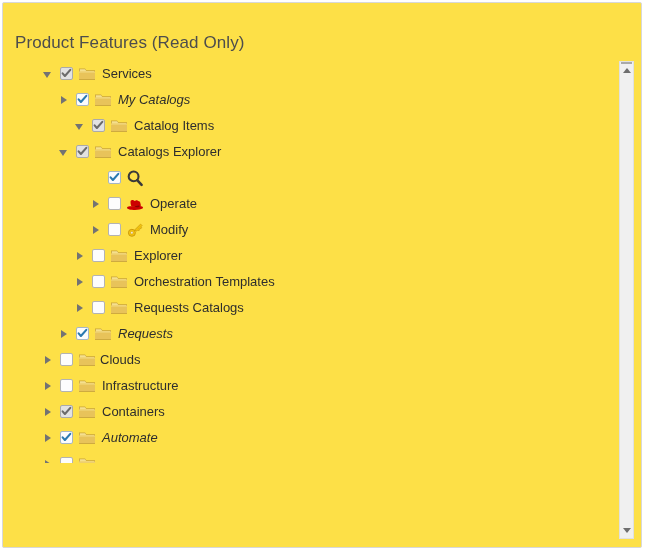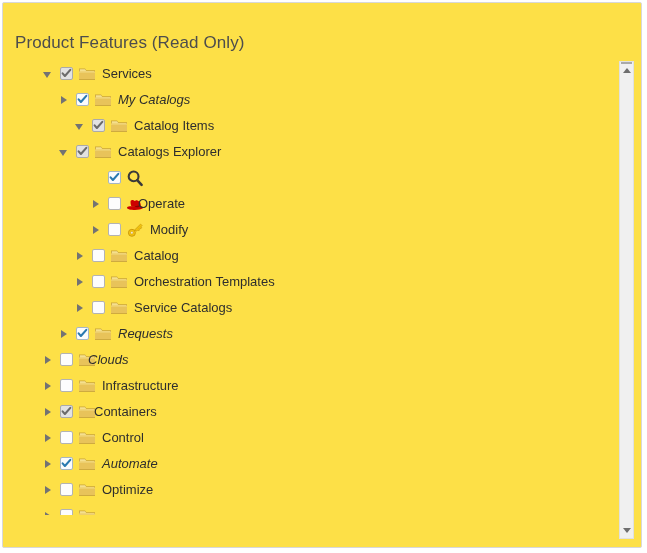--- a/index.html
+++ b/index.html
@@ -163,21 +163,21 @@
             <i></i>
           </span>
           <span class="cbox" style="left: 104px;"></span>
           <span class="ic" style="left: 122px;">
             <svg width="18" height="18" viewBox="0 0 18 18">
               <path d="M3.6 11.2c-1.5.2-2.6.8-2.6 1.5 0 1.3 3.6 2.3 8 2.3 3.3 0 6.2-.6 7.4-1.4.4-.3.6-.6.6-.9 0-.8-1.3-1.4-3.2-1.6z" fill="#cc0000"></path>
               <path d="M12.4 11.5c1 0 2.4-.2 2.4-1.1 0-.1 0-.2 0-.3l-.6-2.5c-.1-.6-.3-.8-1.2-1.3-.7-.4-2.3-1-2.8-1-.5 0-.6.6-1.2.6-.5 0-.9-.4-1.4-.6-.5-.2-.9-.3-1.4-.3-1 0-1.7.7-1.7 1.9 0 .9.1 1.9.4 3.1.3 1 .6 1.4 1.3 1.4z" fill="#cc0000"></path>
               <path d="M12.6 10.6c.9.2 1.1.3 1.1.6 0 .5-1.2 1-2.8 1-1.1 0-2.3-.2-2.3-.6 0-.2.2-.3.5-.4z" fill="#8b0000"></path>
             </svg>
           </span>
-          <span class="lbl" style="left: 134px;">Operate</span>
+          <span class="lbl" style="left: 146px;">Operate</span>
         </div>
         <div class="row">
           <span class="twisty collapsed" style="left: 86px;">
             <i></i>
           </span>
           <span class="cbox" style="left: 104px;"></span>
           <span class="ic" style="left: 122px;">
             <svg width="18" height="18" viewBox="0 0 18 18">
               <path d="M8.6 9.0 14.6 3.1l1.5 1.5-1.3 1.3.9.9-1.0 1.0-.9-.9-1.0 1.0.9.9-1.0 1.0-.9-.9-1.3 1.3z" fill="#f3c40f" stroke="#c9960a" stroke-width=".7" stroke-linejoin="round"></path>
               <circle cx="5.9" cy="11.8" r="3.5" fill="#f3c40f" stroke="#c9960a" stroke-width=".9"></circle>
@@ -193,21 +193,21 @@
           <span class="cbox" style="left: 88px;"></span>
           <span class="ic" style="left: 106px;">
             <svg width="18" height="18" viewBox="0 0 18 18">
               <path d="M1 3.5h6l1.4 1.8H17v9.2H1z" fill="#c9a43c"></path>
               <path d="M1.8 4.2h5.2l1.3 1.7H16v3H1.8z" fill="#f5e08f"></path>
               <path d="M1 6.6h16v8.1H1z" fill="#e8c35a"></path>
               <path d="M1 6.6h16v1.1H1z" fill="#f0d478"></path>
               <path d="M1 14.0h16v0.8H1z" fill="#c9a43c"></path>
             </svg>
           </span>
-          <span class="lbl" style="left: 130px;">Catalog</span>
+          <span class="lbl" style="left: 130px;">Explorer</span>
         </div>
         <div class="row">
           <span class="twisty collapsed" style="left: 70px;">
             <i></i>
           </span>
           <span class="cbox" style="left: 88px;"></span>
           <span class="ic" style="left: 106px;">
             <svg width="18" height="18" viewBox="0 0 18 18">
               <path d="M1 3.5h6l1.4 1.8H17v9.2H1z" fill="#c9a43c"></path>
               <path d="M1.8 4.2h5.2l1.3 1.7H16v3H1.8z" fill="#f5e08f"></path>
@@ -225,21 +225,21 @@
           <span class="cbox" style="left: 88px;"></span>
           <span class="ic" style="left: 106px;">
             <svg width="18" height="18" viewBox="0 0 18 18">
               <path d="M1 3.5h6l1.4 1.8H17v9.2H1z" fill="#c9a43c"></path>
               <path d="M1.8 4.2h5.2l1.3 1.7H16v3H1.8z" fill="#f5e08f"></path>
               <path d="M1 6.6h16v8.1H1z" fill="#e8c35a"></path>
               <path d="M1 6.6h16v1.1H1z" fill="#f0d478"></path>
               <path d="M1 14.0h16v0.8H1z" fill="#c9a43c"></path>
             </svg>
           </span>
-          <span class="lbl" style="left: 130px;">Service Catalogs</span>
+          <span class="lbl" style="left: 130px;">Requests Catalogs</span>
         </div>
         <div class="row">
           <span class="twisty collapsed" style="left: 54px;">
             <i></i>
           </span>
           <span class="cbox blue" style="left: 72px;">
             <svg width="11" height="11" viewBox="0 0 11 11">
               <path d="M1.6 5.4 L3.9 8.0 L9.3 1.9" fill="none" stroke="#2a7ab0" stroke-width="2.1" stroke-linecap="round" stroke-linejoin="round"></path>
             </svg>
           </span>
@@ -261,21 +261,21 @@
           <span class="cbox" style="left: 56px;"></span>
           <span class="ic" style="left: 74px;">
             <svg width="18" height="18" viewBox="0 0 18 18">
               <path d="M1 3.5h6l1.4 1.8H17v9.2H1z" fill="#c9a43c"></path>
               <path d="M1.8 4.2h5.2l1.3 1.7H16v3H1.8z" fill="#f5e08f"></path>
               <path d="M1 6.6h16v8.1H1z" fill="#e8c35a"></path>
               <path d="M1 6.6h16v1.1H1z" fill="#f0d478"></path>
               <path d="M1 14.0h16v0.8H1z" fill="#c9a43c"></path>
             </svg>
           </span>
-          <span class="lbl" style="left: 84px; font-style: italic;">Clouds</span>
+          <span class="lbl" style="left: 96px;">Clouds</span>
         </div>
         <div class="row">
           <span class="twisty collapsed" style="left: 38px;">
             <i></i>
           </span>
           <span class="cbox" style="left: 56px;"></span>
           <span class="ic" style="left: 74px;">
             <svg width="18" height="18" viewBox="0 0 18 18">
               <path d="M1 3.5h6l1.4 1.8H17v9.2H1z" fill="#c9a43c"></path>
               <path d="M1.8 4.2h5.2l1.3 1.7H16v3H1.8z" fill="#f5e08f"></path>
@@ -297,73 +297,41 @@
           </span>
           <span class="ic" style="left: 74px;">
             <svg width="18" height="18" viewBox="0 0 18 18">
               <path d="M1 3.5h6l1.4 1.8H17v9.2H1z" fill="#c9a43c"></path>
               <path d="M1.8 4.2h5.2l1.3 1.7H16v3H1.8z" fill="#f5e08f"></path>
               <path d="M1 6.6h16v8.1H1z" fill="#e8c35a"></path>
               <path d="M1 6.6h16v1.1H1z" fill="#f0d478"></path>
               <path d="M1 14.0h16v0.8H1z" fill="#c9a43c"></path>
             </svg>
           </span>
-          <span class="lbl" style="left: 90px;">Containers</span>
-        </div>
-        <div class="row">
-          <span class="twisty collapsed" style="left: 38px;">
-            <i></i>
-          </span>
-          <span class="cbox" style="left: 56px;"></span>
-          <span class="ic" style="left: 74px;">
-            <svg width="18" height="18" viewBox="0 0 18 18">
-              <path d="M1 3.5h6l1.4 1.8H17v9.2H1z" fill="#c9a43c"></path>
-              <path d="M1.8 4.2h5.2l1.3 1.7H16v3H1.8z" fill="#f5e08f"></path>
-              <path d="M1 6.6h16v8.1H1z" fill="#e8c35a"></path>
-              <path d="M1 6.6h16v1.1H1z" fill="#f0d478"></path>
-              <path d="M1 14.0h16v0.8H1z" fill="#c9a43c"></path>
-            </svg>
-          </span>
-          <span class="lbl" style="left: 98px;">Control</span>
+          <span class="lbl" style="left: 98px;">Containers</span>
         </div>
         <div class="row">
           <span class="twisty collapsed" style="left: 38px;">
             <i></i>
           </span>
           <span class="cbox blue" style="left: 56px;">
             <svg width="11" height="11" viewBox="0 0 11 11">
               <path d="M1.6 5.4 L3.9 8.0 L9.3 1.9" fill="none" stroke="#2a7ab0" stroke-width="2.1" stroke-linecap="round" stroke-linejoin="round"></path>
             </svg>
           </span>
           <span class="ic" style="left: 74px;">
             <svg width="18" height="18" viewBox="0 0 18 18">
               <path d="M1 3.5h6l1.4 1.8H17v9.2H1z" fill="#c9a43c"></path>
               <path d="M1.8 4.2h5.2l1.3 1.7H16v3H1.8z" fill="#f5e08f"></path>
               <path d="M1 6.6h16v8.1H1z" fill="#e8c35a"></path>
               <path d="M1 6.6h16v1.1H1z" fill="#f0d478"></path>
               <path d="M1 14.0h16v0.8H1z" fill="#c9a43c"></path>
             </svg>
           </span>
           <span class="lbl it" style="left: 98px;">Automate</span>
-        </div>
-        <div class="row">
-          <span class="twisty collapsed" style="left: 38px;">
-            <i></i>
-          </span>
-          <span class="cbox" style="left: 56px;"></span>
-          <span class="ic" style="left: 74px;">
-            <svg width="18" height="18" viewBox="0 0 18 18">
-              <path d="M1 3.5h6l1.4 1.8H17v9.2H1z" fill="#c9a43c"></path>
-              <path d="M1.8 4.2h5.2l1.3 1.7H16v3H1.8z" fill="#f5e08f"></path>
-              <path d="M1 6.6h16v8.1H1z" fill="#e8c35a"></path>
-              <path d="M1 6.6h16v1.1H1z" fill="#f0d478"></path>
-              <path d="M1 14.0h16v0.8H1z" fill="#c9a43c"></path>
-            </svg>
-          </span>
-          <span class="lbl" style="left: 98px;">Optimize</span>
         </div>
         <div class="row clip" style="height: 12px;">
           <span class="twisty collapsed" style="left: 38px;">
             <i></i>
           </span>
           <span class="cbox" style="left: 56px;"></span>
           <span class="ic" style="left: 74px;">
             <svg width="18" height="18" viewBox="0 0 18 18">
               <path d="M1 3.5h6l1.4 1.8H17v9.2H1z" fill="#c9a43c"></path>
               <path d="M1.8 4.2h5.2l1.3 1.7H16v3H1.8z" fill="#f5e08f"></path>

